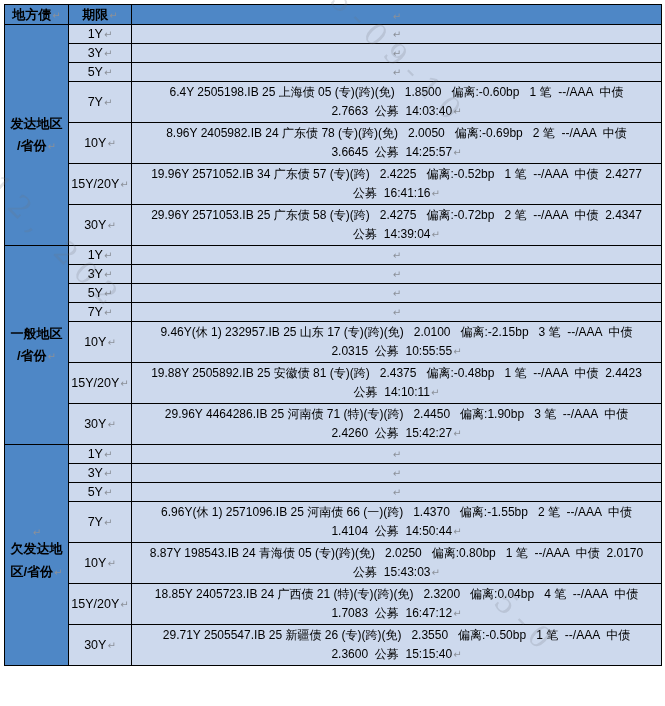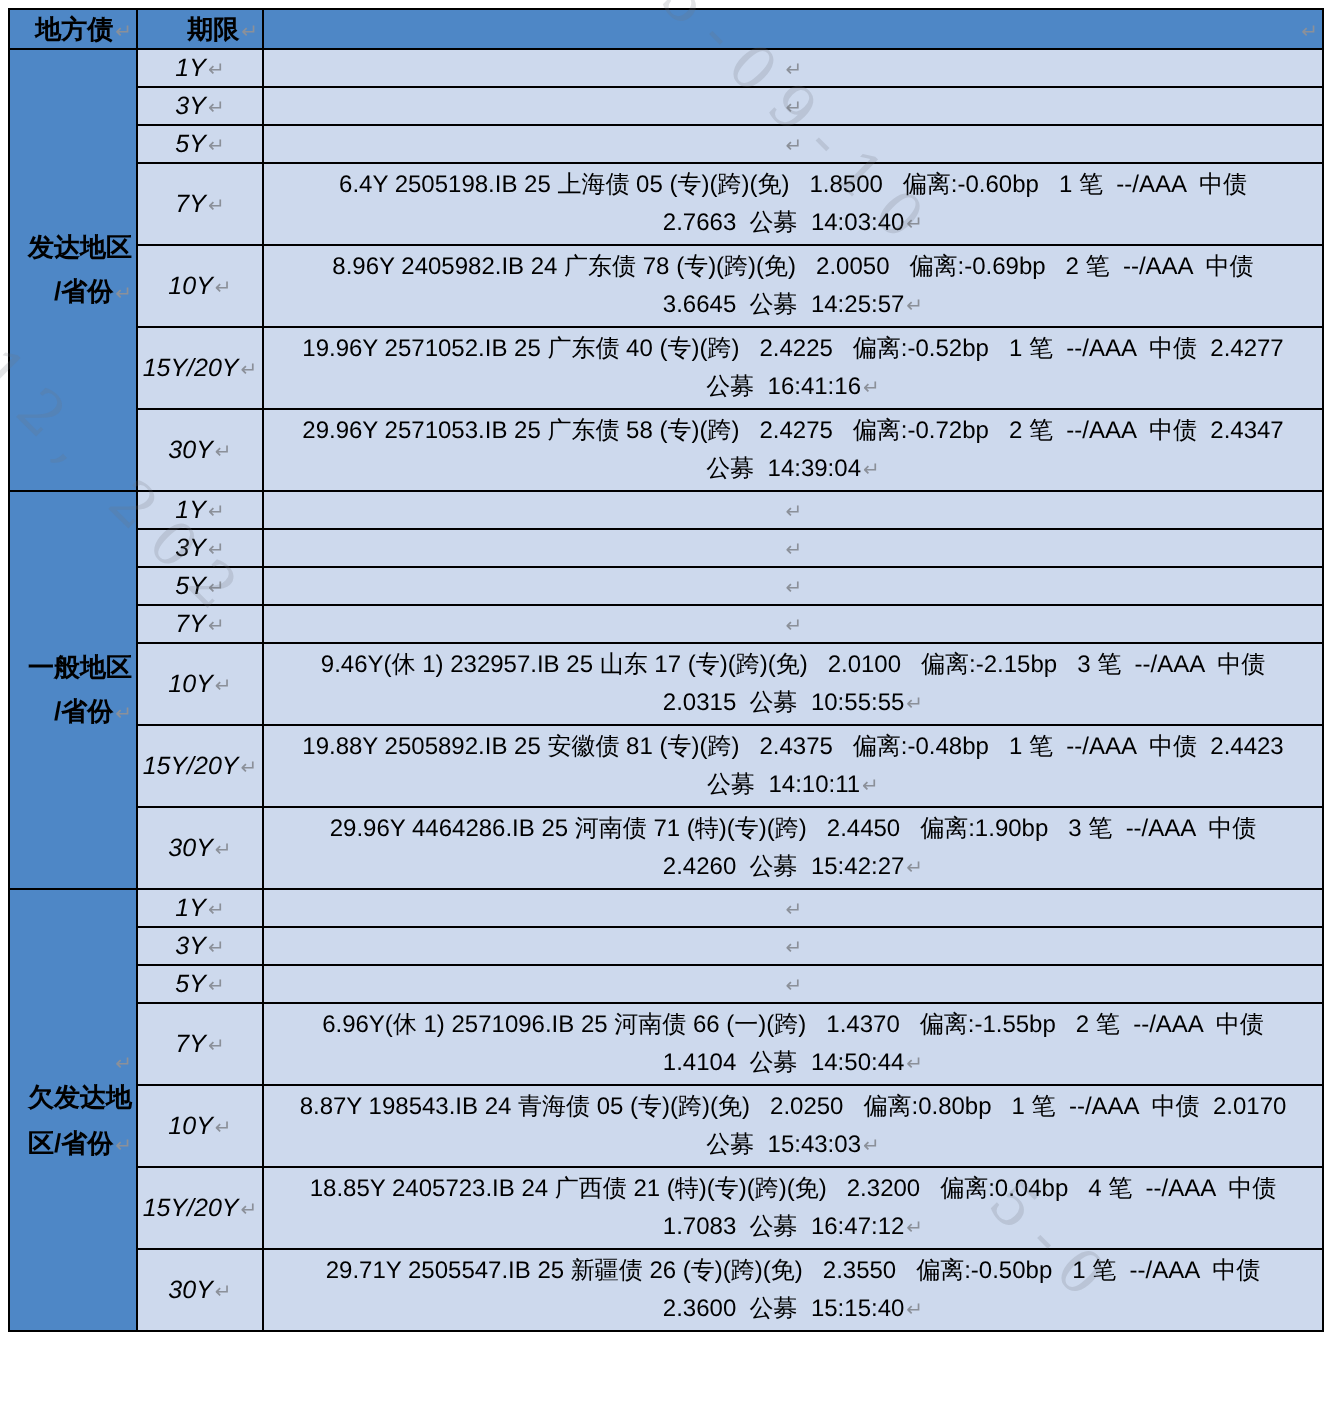--- a/index.html
+++ b/index.html
@@ -16,24 +16,24 @@
   }
   .page{position:relative;width:665px;height:706px;padding:4px 4px 0 4px;box-sizing:border-box;}
   table{border-collapse:collapse;table-layout:fixed;width:657px;}
   td{
     border:1.5px solid var(--border);
     text-align:center;vertical-align:middle;padding:0 2px;overflow:hidden;
   }
   tr.hdr{height:20px;}
   tr.rs{height:19px;}
   tr.rd{height:41px;}
-  td.blue{background:var(--hdr-bg);text-align:right;}
+  td.blue{background:var(--hdr-bg);}
   td.lite{background:var(--cell-bg);}
   td.hcell{font-size:13px;font-weight:bold;}
-  td.term{font-size:12.5px;font-style:italic;}
+  td.term{font-size:12.5px;}
   td.data{font-size:12px;}
   td.data .ln{white-space:pre-wrap;line-height:1.6;}
   td.glabel{font-size:13px;font-weight:bold;line-height:1.7;margin-left:33px;}
   .pc{color:var(--pc);font-size:10px;font-weight:normal;margin-left:1px;}
   .pc-line{line-height:1.1;font-weight:normal;}
   .wm{
     position:absolute;color:var(--wm);pointer-events:none;z-index:5;
     font-family:"DejaVu Serif",serif;font-size:30px;letter-spacing:9px;
     transform:rotate(45deg);transform-origin:left top;white-space:nowrap;
   }
@@ -90,21 +90,21 @@
     <tr class="rd">
       <td class="lite term"><span>10Y</span><span class="pc">↵</span></td>
       <td class="lite data">
         <div class="ln">8.96Y 2405982.IB 24 广东债 78 (专)(跨)(免)   2.0050   偏离:-0.69bp   2 笔  --/AAA  中债</div>
         <div class="ln"><span>3.6645  公募  14:25:57</span><span class="pc">↵</span></div>
       </td>
     </tr>
     <tr class="rd">
       <td class="lite term"><span>15Y/20Y</span><span class="pc">↵</span></td>
       <td class="lite data">
-        <div class="ln">19.96Y 2571052.IB 25 广东债 40 (专)(跨)   2.4225   偏离:-0.52bp   1 笔  --/AAA  中债  2.4277</div>
+        <div class="ln">19.96Y 2571052.IB 34 广东债 57 (专)(跨)   2.4225   偏离:-0.52bp   1 笔  --/AAA  中债  2.4277</div>
         <div class="ln"><span>公募  16:41:16</span><span class="pc">↵</span></div>
       </td>
     </tr>
     <tr class="rd">
       <td class="lite term"><span>30Y</span><span class="pc">↵</span></td>
       <td class="lite data">
         <div class="ln">29.96Y 2571053.IB 25 广东债 58 (专)(跨)   2.4275   偏离:-0.72bp   2 笔  --/AAA  中债  2.4347</div>
         <div class="ln"><span>公募  14:39:04</span><span class="pc">↵</span></div>
       </td>
     </tr>

